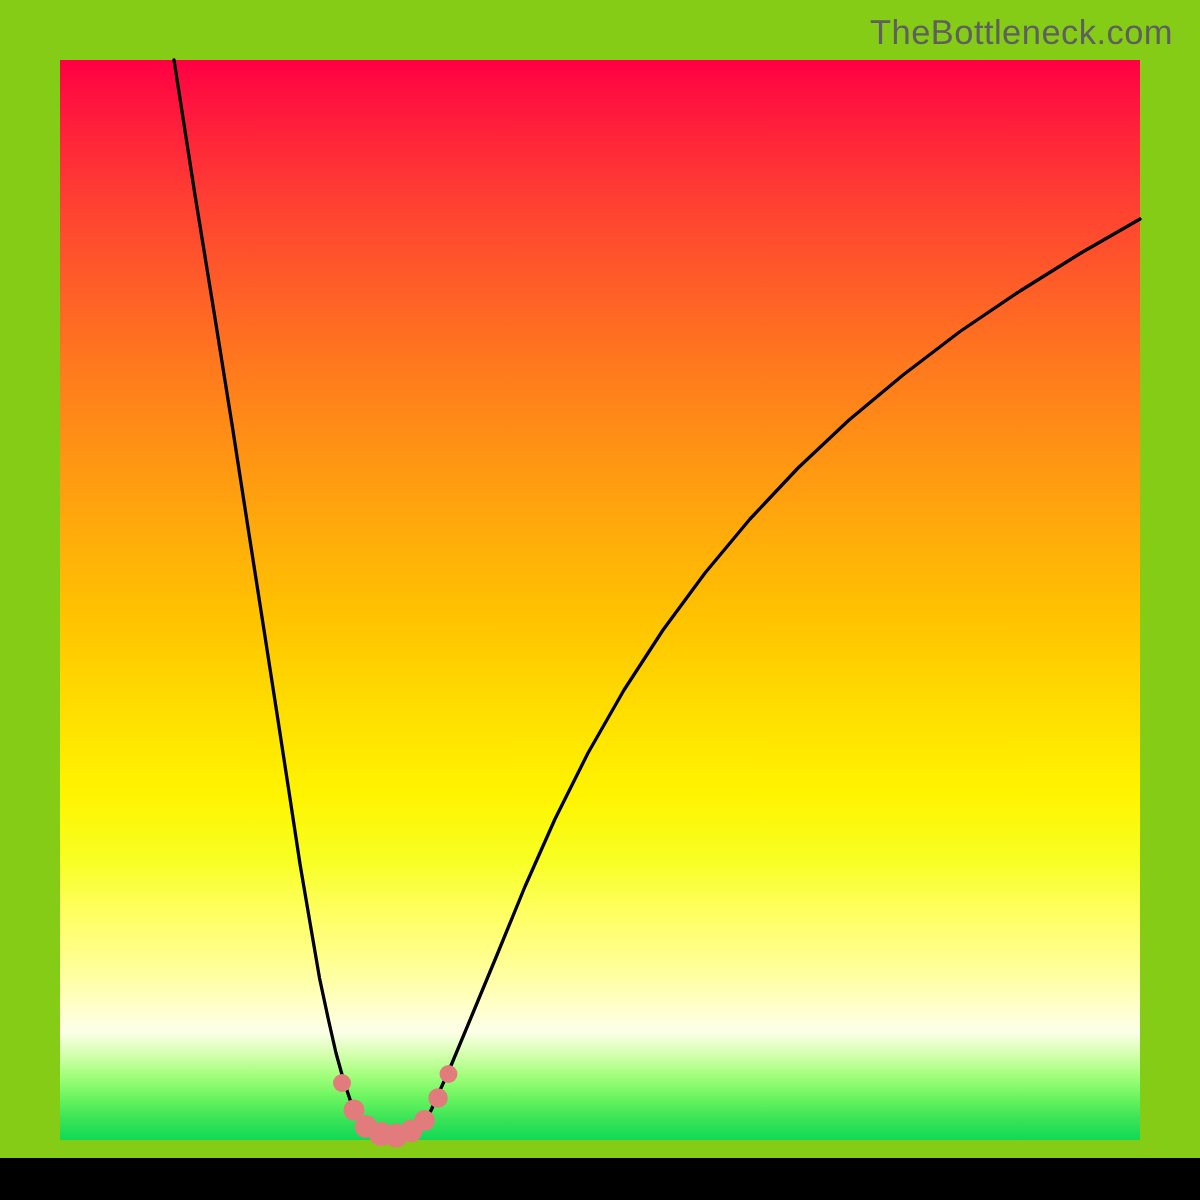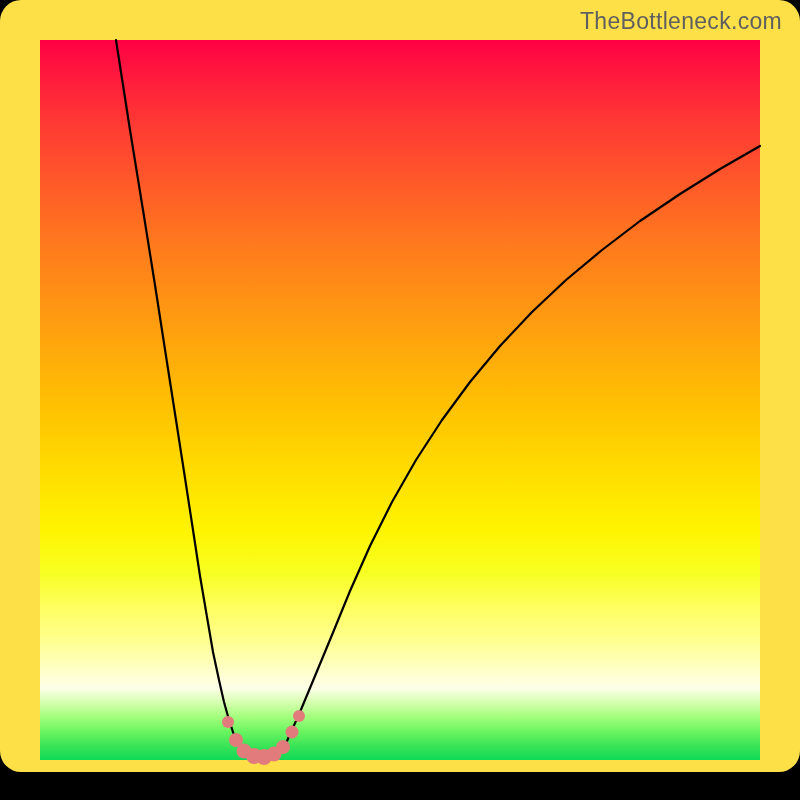--- a/index.html
+++ b/index.html
@@ -8,22 +8,21 @@
     width: 800px;
     height: 800px;
     background: #000;
     overflow: hidden;
     font-family: Arial, Helvetica, sans-serif;
   }
   .container {
     position: relative;
     width: 800px;
     height: 772px;
-    background: #fde047;
-    border-radius: 21px;
+    background: #84cc16;
   }
   .plot-area {
     position: absolute;
     left: 40px;
     top: 40px;
     width: 720px;
     height: 720px;
     background: linear-gradient(
       to bottom,
       #ff0044 0%,

